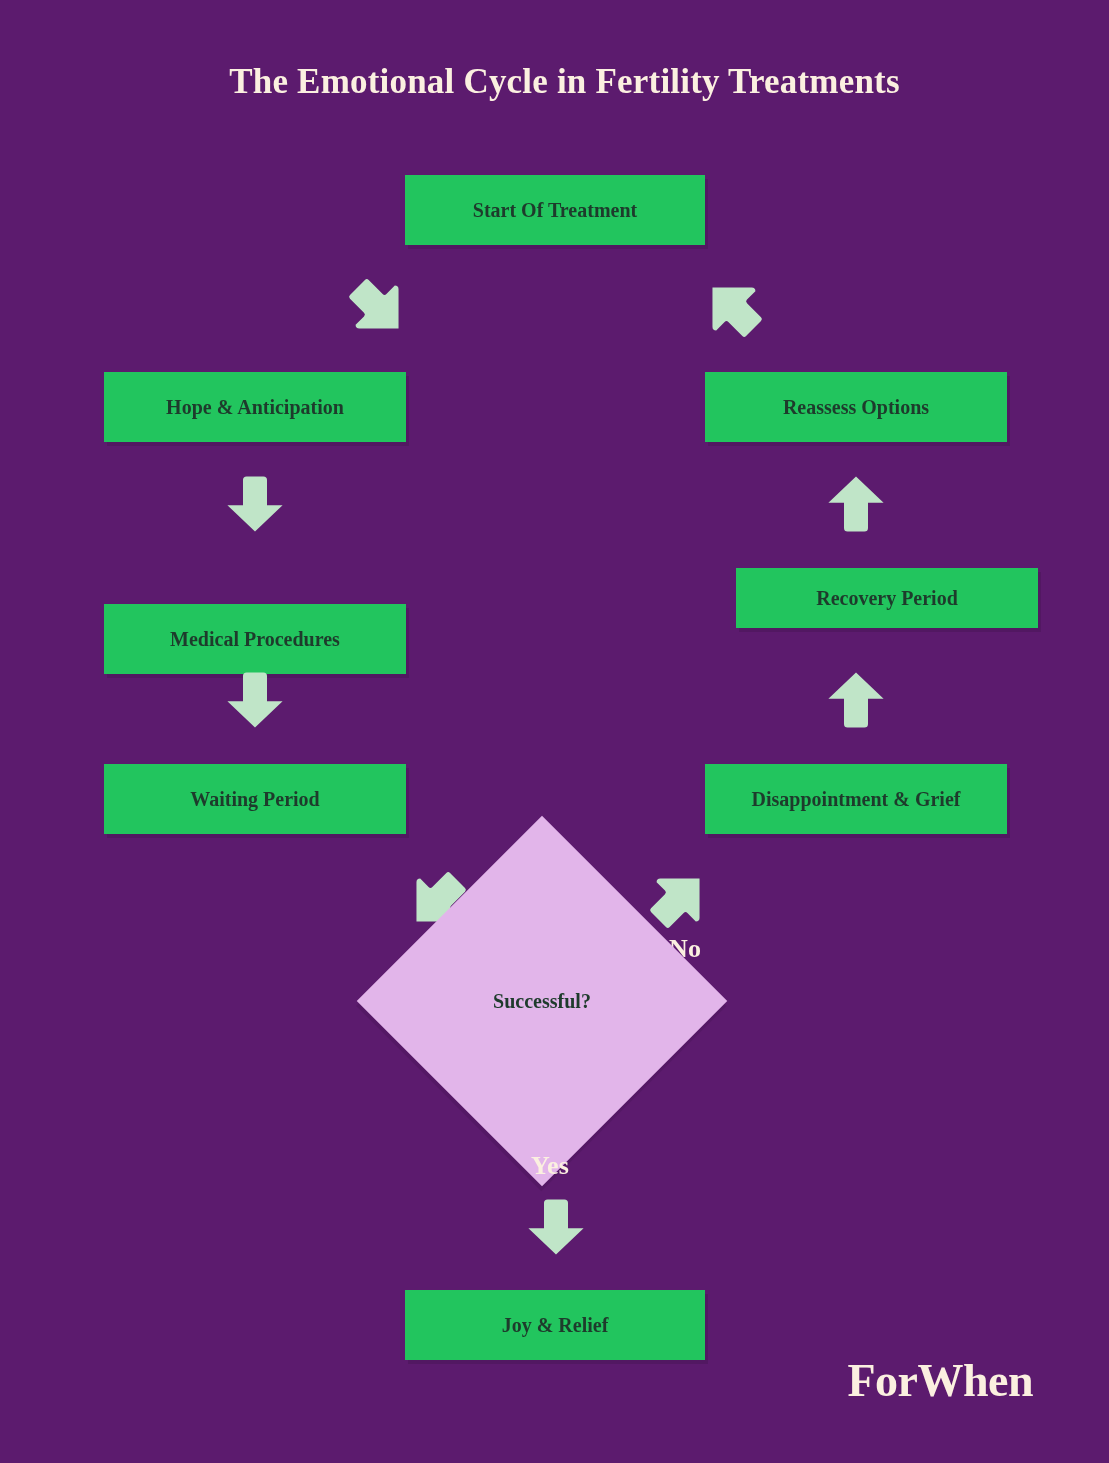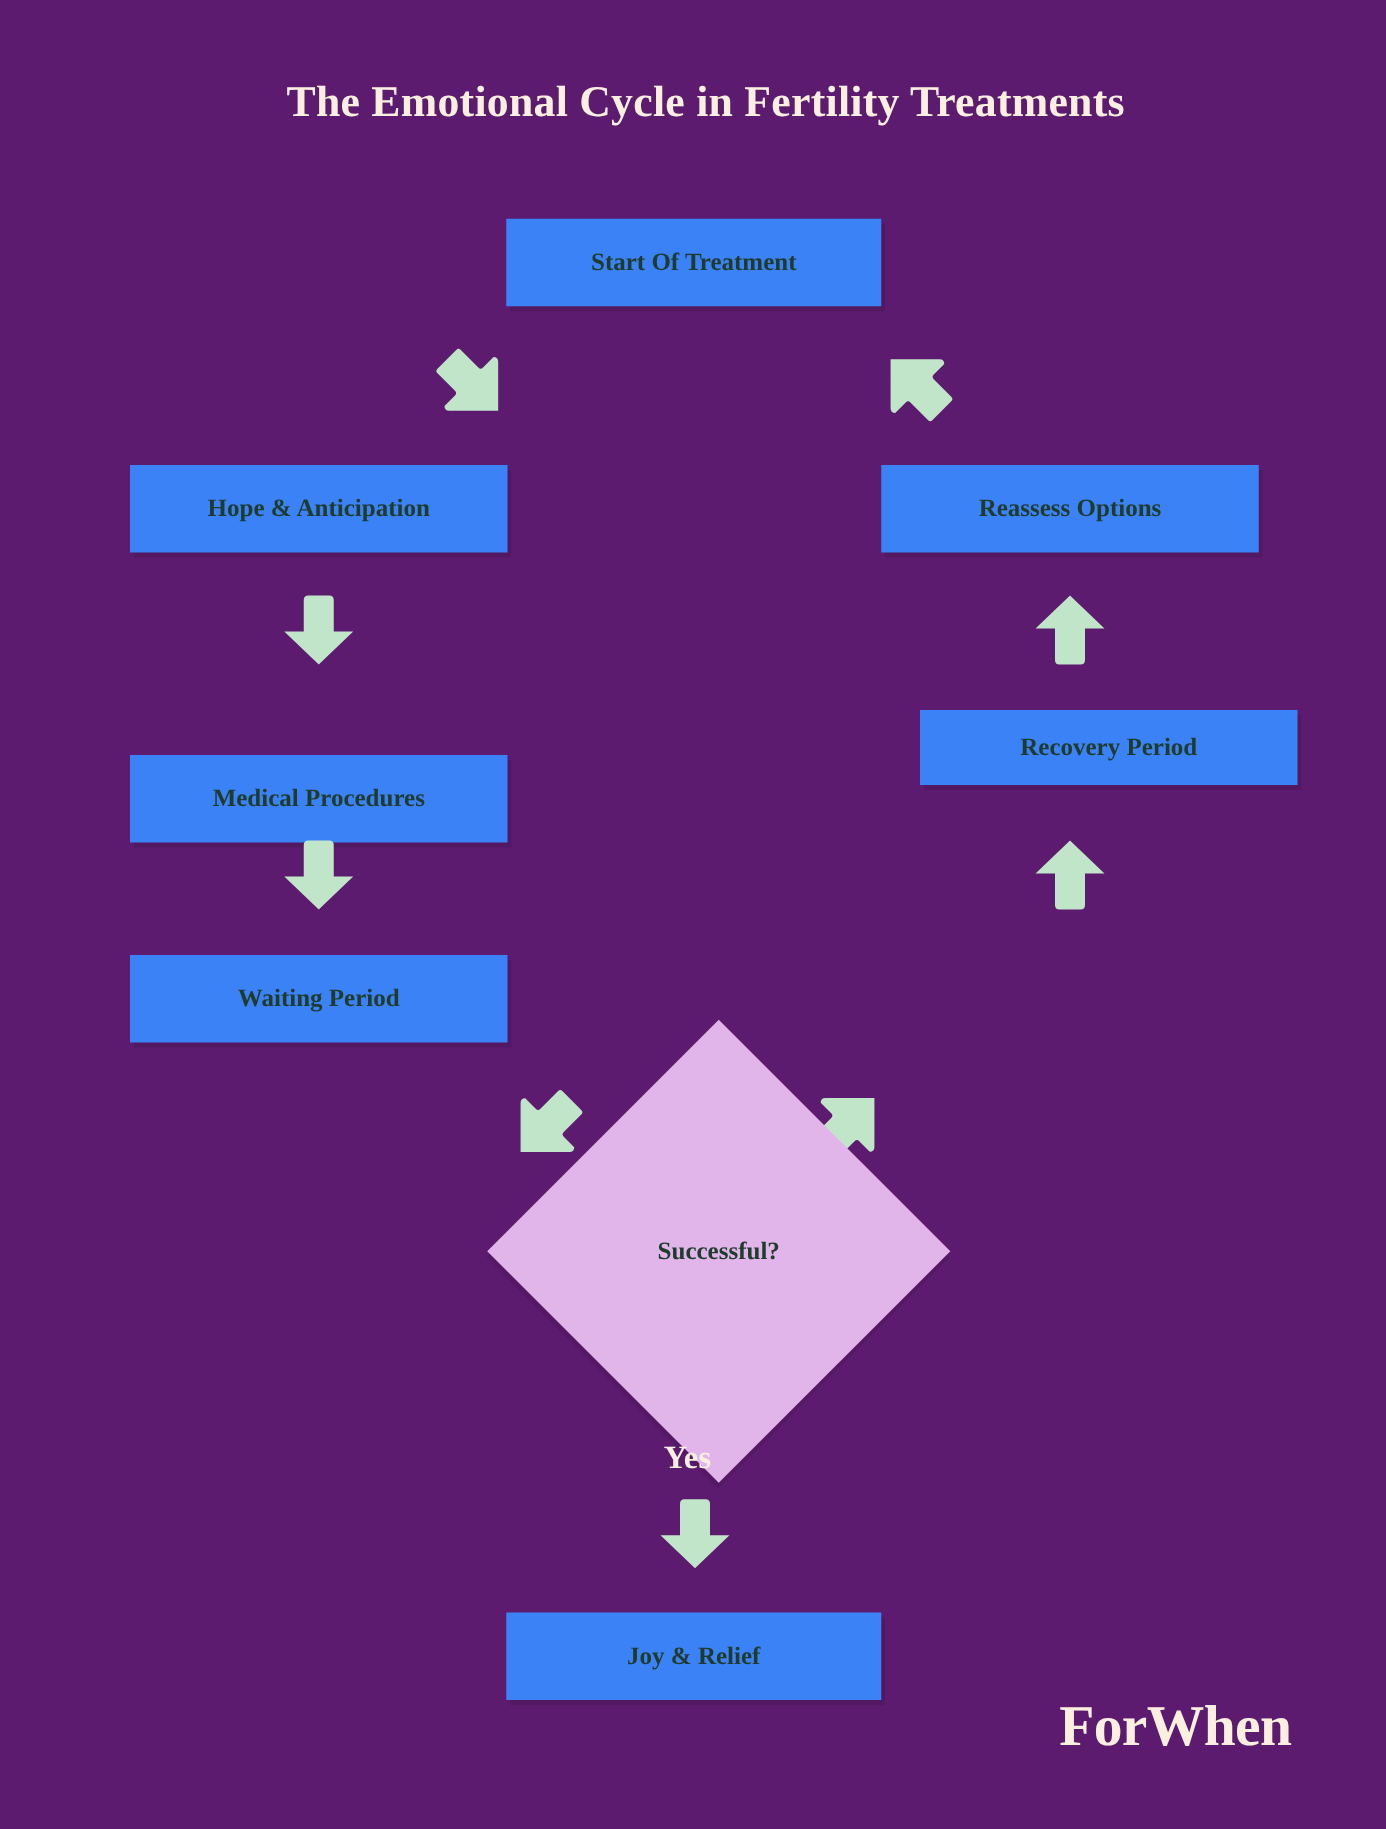--- a/index.html
+++ b/index.html
@@ -26,36 +26,36 @@
     width: 1109px;
     text-align: center;
     color: #FBF0E0;
     font-size: 35px;
     font-weight: bold;
     letter-spacing: 0.2px;
     margin-left: 10px;
   }
   .node {
     position: absolute;
-    background: #3b82f6;
+    background: #22c55e;
     color: #1E3B2C;
     font-size: 20px;
     font-weight: bold;
     display: flex;
     align-items: center;
     justify-content: center;
     text-align: center;
     box-shadow: 3px 4px 0 rgba(0,0,0,0.10);
     box-sizing: border-box;
     padding: 4px 8px;
     line-height: 1.2;
   }
   .diamond-wrap {
     position: absolute;
-    left: 444px;
+    left: 411px;
     top: 870px;
     width: 262px;
     height: 262px;
   }
   .diamond-shape {
     position: absolute;
     left: 0;
     top: 0;
     width: 262px;
     height: 262px;
@@ -164,20 +164,23 @@
   <div class="arrow" style="left:826px; top:669px; width:60px; height:62px;">
     <svg width="60" height="62" viewBox="0 0 100 100">
       <path d="M50 4 L96 48 L70 48 L70 90 Q70 96 64 96 L36 96 Q30 96 30 90 L30 48 L4 48 Z" fill="#C0E5C8"></path>
     </svg>
   </div>
 
   <div class="node" style="left:104px; top:764px; width:302px; height:70px;">
     <span>Waiting Period</span>
   </div>
 
+  <div class="node" style="left:705px; top:764px; width:302px; height:70px;">
+    <span>Disappointment &amp; Grief</span>
+  </div>
 
   <div class="arrow" style="left:404px; top:868px; width:66px; height:66px;">
     <svg width="66" height="66" viewBox="0 0 100 100">
       <g transform="rotate(-135 50 50)">
         <path d="M50 6 L92 48 Q96 52 92 56 L74 56 Q70 56 70 60 L70 90 Q70 94 66 94 L34 94 Q30 94 30 90 L30 60 Q30 56 26 56 L8 56 Q4 52 8 48 Z" fill="#C0E5C8"></path>
       </g>
     </svg>
   </div>
 
   <div class="arrow" style="left:646px; top:866px; width:66px; height:66px;">

